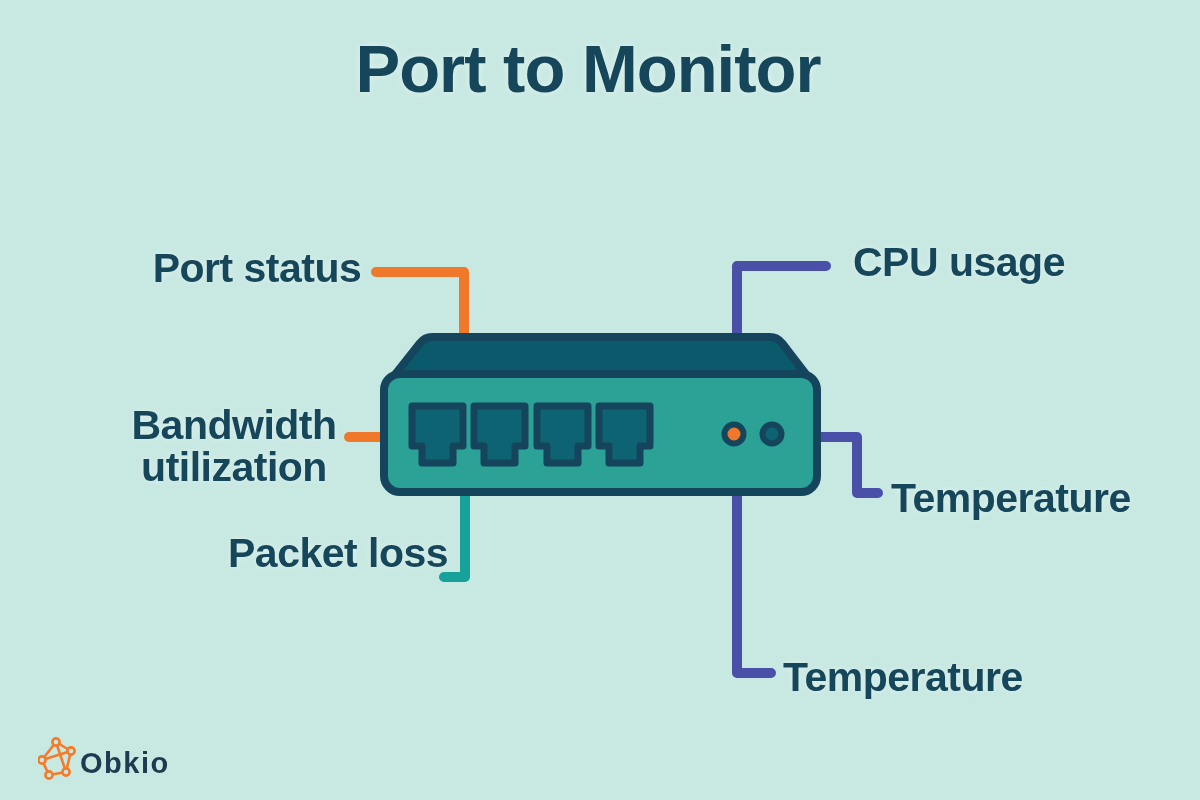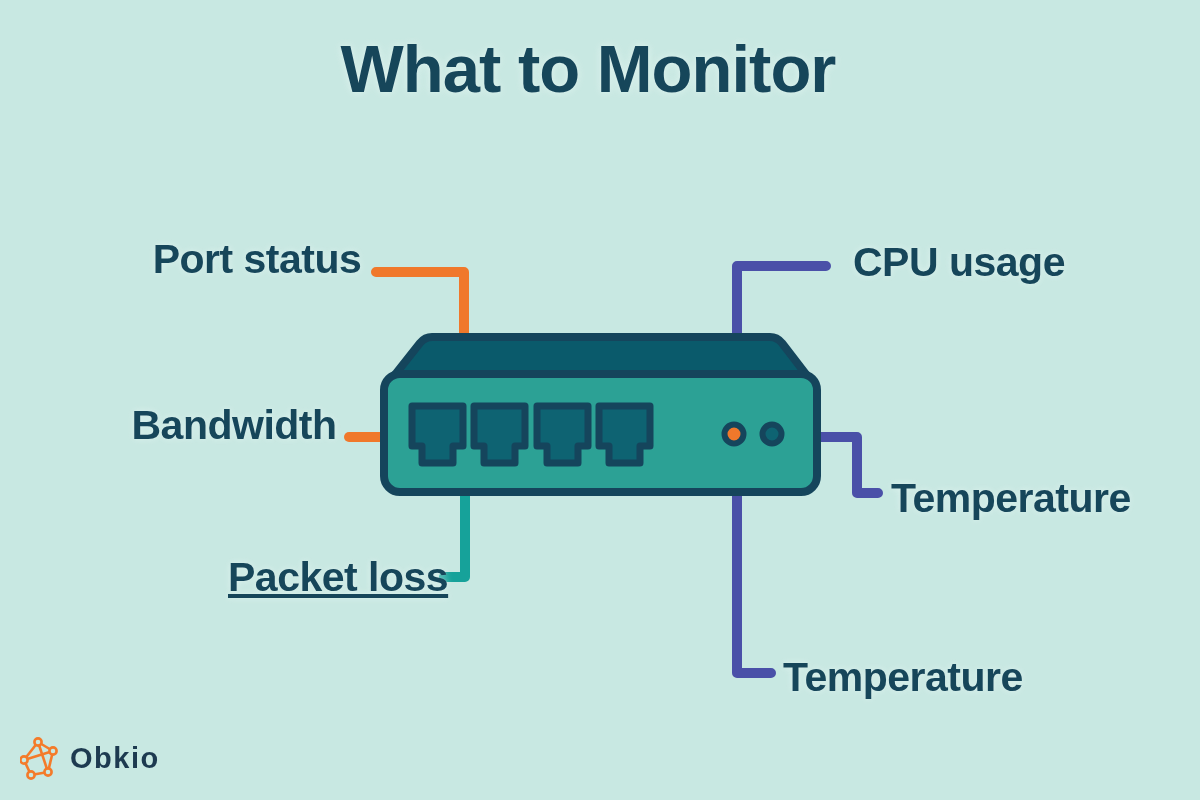--- a/index.html
+++ b/index.html
@@ -21,51 +21,51 @@
     text-shadow:0 0 1px rgba(240,252,249,.55), 0 0 8px rgba(240,252,249,.6);
   }
   .title span{display:block;}
   .label{
     position:absolute; color:var(--ink); font-weight:bold;
     font-size:41px; line-height:42px; letter-spacing:-0.5px;
     text-shadow:0 0 1px rgba(240,252,249,.5), 0 0 7px rgba(240,252,249,.55);
     white-space:nowrap;
   }
   .label span{display:block;}
-  .lab-port-status{left:117px; top:238px; width:280px; text-align:center;}
+  .lab-port-status{left:117px; top:247px; width:280px; text-align:center;}
   .lab-bandwidth{left:94px; top:404px; width:280px; text-align:center;}
-  .lab-packet-loss{left:228px; top:556px;text-decoration:underline;}
+  .lab-packet-loss{left:228px; top:532px;}
   .lab-cpu{left:843px; top:241px;margin-left:10px;}
   .lab-temp-right{left:891px; top:477px;}
   .lab-temp-bottom{left:783px; top:656px;}
   svg.diagram{position:absolute; inset:0;}
   .connector{fill:none; stroke-width:10; stroke-linecap:round; stroke-linejoin:round;}
   .stroke-orange{stroke:var(--orange);}
   .stroke-teal{stroke:var(--teal-line);}
   .stroke-purple{stroke:var(--purple);}
   .sw-lid{fill:var(--switch-lid); stroke:var(--switch-outline); stroke-width:8; stroke-linejoin:round;}
   .sw-body{fill:var(--switch-body); stroke:var(--switch-outline); stroke-width:8;}
   .sw-port{fill:var(--switch-port); stroke:var(--switch-outline); stroke-width:7; stroke-linejoin:round;}
   .led-ring{stroke:var(--switch-outline); stroke-width:6;}
   .led-orange{fill:var(--orange);}
   .led-dark{fill:var(--switch-port);}
-  .logo{position:absolute; left:20px; top:736px; display:flex; align-items:center; gap:12px;}
+  .logo{position:absolute; left:38px; top:736px; display:flex; align-items:flex-end; gap:4px;}
   .logo-text{
     color:var(--logo-ink); font-size:29px; font-weight:bold; letter-spacing:1.5px;
   }
   .logo-icon line, .logo-icon circle{stroke:var(--logo-orange); stroke-width:2.6;}
   .logo-icon circle{fill:var(--bg);}
 </style>
 </head>
 <body>
 
 <div class="canvas">
 
   <h1 class="title">
-    <span>What to Monitor</span>
+    <span>Port to Monitor</span>
   </h1>
 
   <svg class="diagram" width="1200" height="800" viewBox="0 0 1200 800">
 
     <path class="connector stroke-orange" d="M376 272 H464 V338"></path>
     <path class="connector stroke-orange" d="M349 437 H392"></path>
     <path class="connector stroke-teal" d="M444 577 H465 V484"></path>
     <path class="connector stroke-purple" d="M826 266 H737 V342"></path>
     <path class="connector stroke-purple" d="M810 437 H857 V493 H878"></path>
     <path class="connector stroke-purple" d="M737 486 V673 H771"></path>
@@ -83,20 +83,21 @@
       <circle class="led-ring led-dark" cx="772" cy="434" r="9.5"></circle>
     </g>
   </svg>
 
   <div class="label lab-port-status">
     <span>Port status</span>
   </div>
 
   <div class="label lab-bandwidth">
     <span>Bandwidth</span>
+    <span>utilization</span>
   </div>
 
   <div class="label lab-packet-loss">Packet loss</div>
 
   <div class="label lab-cpu">CPU usage</div>
 
   <div class="label lab-temp-right">Temperature</div>
 
   <div class="label lab-temp-bottom">Temperature</div>
 

